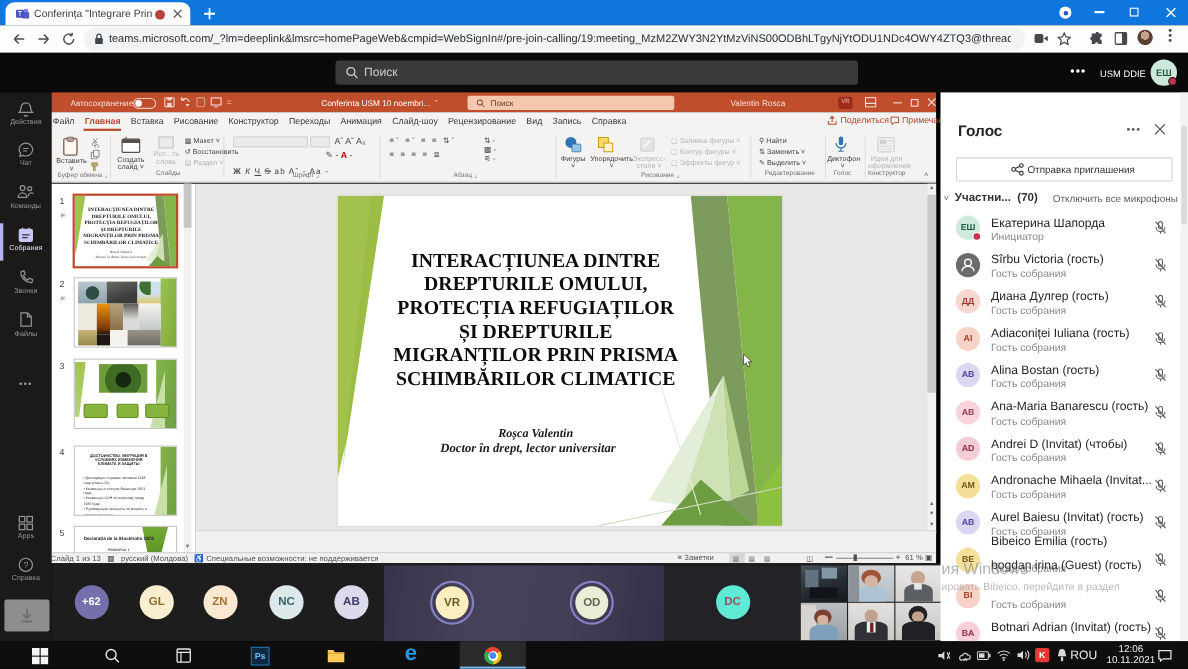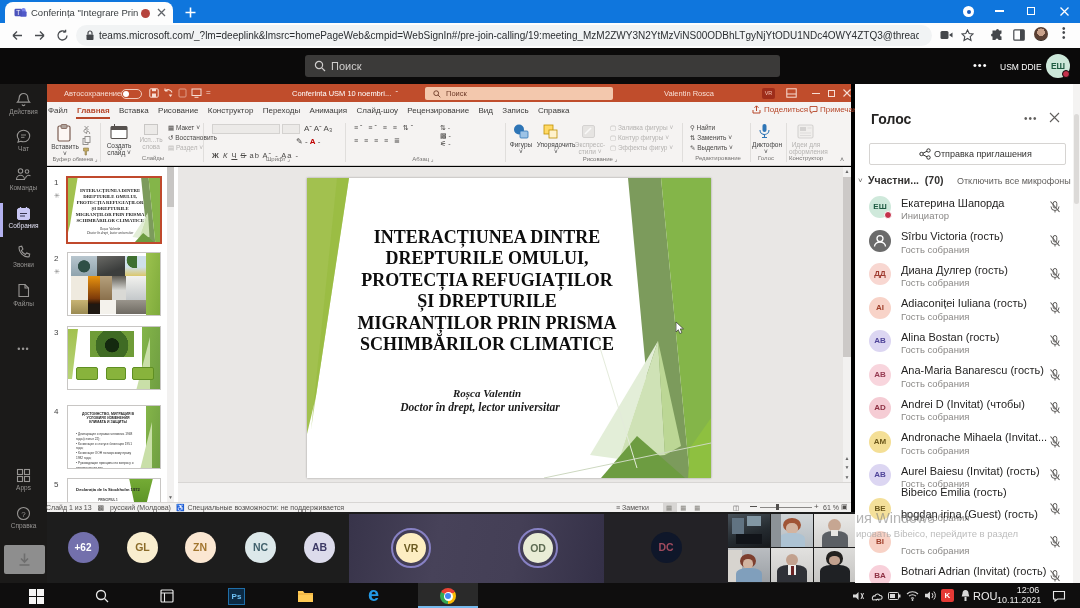--- a/index.html
+++ b/index.html
@@ -426,21 +426,21 @@
 
 <div class="abs" style="left:67.5px;top:532px;width:31px;height:31px;border-radius:50%;background:#7370ac;color:#fff;font-size:10px;font-weight:bold;text-align:center;line-height:31px;">+62</div>
 <div class="abs" style="left:127px;top:532px;width:31px;height:31px;border-radius:50%;background:#f9eecf;color:#8a6b28;font-size:10.5px;font-weight:bold;text-align:center;line-height:31px;">GL</div>
 <div class="abs" style="left:184.5px;top:532px;width:31px;height:31px;border-radius:50%;background:#fbe7d2;color:#a3762f;font-size:10.5px;font-weight:bold;text-align:center;line-height:31px;">ZN</div>
 <div class="abs" style="left:245px;top:532px;width:31px;height:31px;border-radius:50%;background:#dce8ea;color:#42616c;font-size:10.5px;font-weight:bold;text-align:center;line-height:31px;">NC</div>
 <div class="abs" style="left:304px;top:532px;width:31px;height:31px;border-radius:50%;background:#dcdbeb;color:#3d3a66;font-size:10.5px;font-weight:bold;text-align:center;line-height:31px;">AB</div>
 <div class="abs" style="left:391px;top:527.5px;width:40px;height:40px;border-radius:50%;border:2px solid #8781c4;"></div>
 <div class="abs" style="left:396px;top:532.5px;width:30px;height:30px;border-radius:50%;background:#fdeec2;color:#6b5b22;font-size:10.5px;font-weight:bold;text-align:center;line-height:30px;">VR</div>
 <div class="abs" style="left:518px;top:527.5px;width:40px;height:40px;border-radius:50%;border:2px solid #8781c4;"></div>
 <div class="abs" style="left:523px;top:532.5px;width:30px;height:30px;border-radius:50%;background:#e9edd6;color:#5d6b52;font-size:10.5px;font-weight:bold;text-align:center;line-height:30px;">OD</div>
-<div class="abs" style="left:650.5px;top:532px;width:31px;height:31px;border-radius:50%;background:#0f172a;color:#a04b5e;font-size:10.5px;font-weight:bold;text-align:center;line-height:31px;">DC</div>
+<div class="abs" style="left:650.5px;top:532px;width:31px;height:31px;border-radius:50%;background:#5eead4;color:#a04b5e;font-size:10.5px;font-weight:bold;text-align:center;line-height:31px;">DC</div>
 
 <div id="videos" class="abs" style="left:728px;top:514px;width:128px;height:68px;filter:saturate(0.8) blur(0.4px);">
   <div class="abs" style="left:0;top:0;width:42px;height:33px;background:linear-gradient(160deg,#46525c,#232a31 60%,#15191d);overflow:hidden;">
     <div class="abs" style="left:4px;top:4px;width:12px;height:16px;background:#5d7486;"></div>
     <div class="abs" style="left:19px;top:2px;width:14px;height:10px;background:#7e98a8;"></div>
     <div class="abs" style="left:8px;top:20px;width:26px;height:10px;background:#10141a;"></div>
   </div>
   <div class="abs" style="left:43px;top:0;width:42px;height:33px;background:linear-gradient(180deg,#cfd4d8,#b4bcc2);overflow:hidden;">
     <div class="abs" style="left:12px;top:4px;width:18px;height:14px;border-radius:50%;background:#b0502a;"></div>
     <div class="abs" style="left:15px;top:9px;width:12px;height:11px;border-radius:45%;background:#d9b39a;"></div>
@@ -644,17 +644,17 @@
       <path d="M1 3.8 h2.5 L6 1.5 v8 L3.5 7.2 H1 Z" fill="#d8d8d8"></path>
       <path d="M8 3 a4 4 0 0 1 0 5 M9.8 1.5 a6.5 6.5 0 0 1 0 8" fill="none" stroke="#d8d8d8" stroke-width="1"></path>
     </svg>
 <div class="abs" style="left:941px;top:589px;width:13px;height:13px;background:#e53935;border-radius:2px;color:#fff;font-size:8px;font-weight:bold;text-align:center;line-height:13px;">K</div>
 <svg class="abs" style="left:960px;top:589px;" width="11" height="13" viewBox="0 0 11 13">
       <path d="M5.5 1 c2 0 3 1.5 3 3.5 l0.8 3 H1.7 l0.8 -3 C2.5 2.5 3.5 1 5.5 1 Z" fill="#d8d8d8"></path>
       <rect x="4.5" y="8" width="2" height="4" fill="#d8d8d8"></rect>
     </svg>
 <div class="abs" style="left:973px;top:590px;font-size:11px;color:#eee;">ROU</div>
 <div class="abs" style="left:1003px;top:585px;width:50px;text-align:center;font-size:9px;color:#eee;">12:06</div>
-<div class="abs" style="left:997px;top:595px;width:62px;text-align:left;font-size:9px;color:#eee;">10.11.2021</div>
+<div class="abs" style="left:997px;top:595px;width:62px;text-align:center;font-size:9px;color:#eee;">10.11.2021</div>
 <svg class="abs" style="left:1052px;top:590px;" width="14" height="12" viewBox="0 0 14 12">
       <path d="M1.5 1.5 h11 v7.5 h-7 l-2.5 2 v-2 h-1.5 Z" fill="none" stroke="#e8e8e8" stroke-width="1.1"></path>
     </svg>
 </div>
 
 </body></html>

